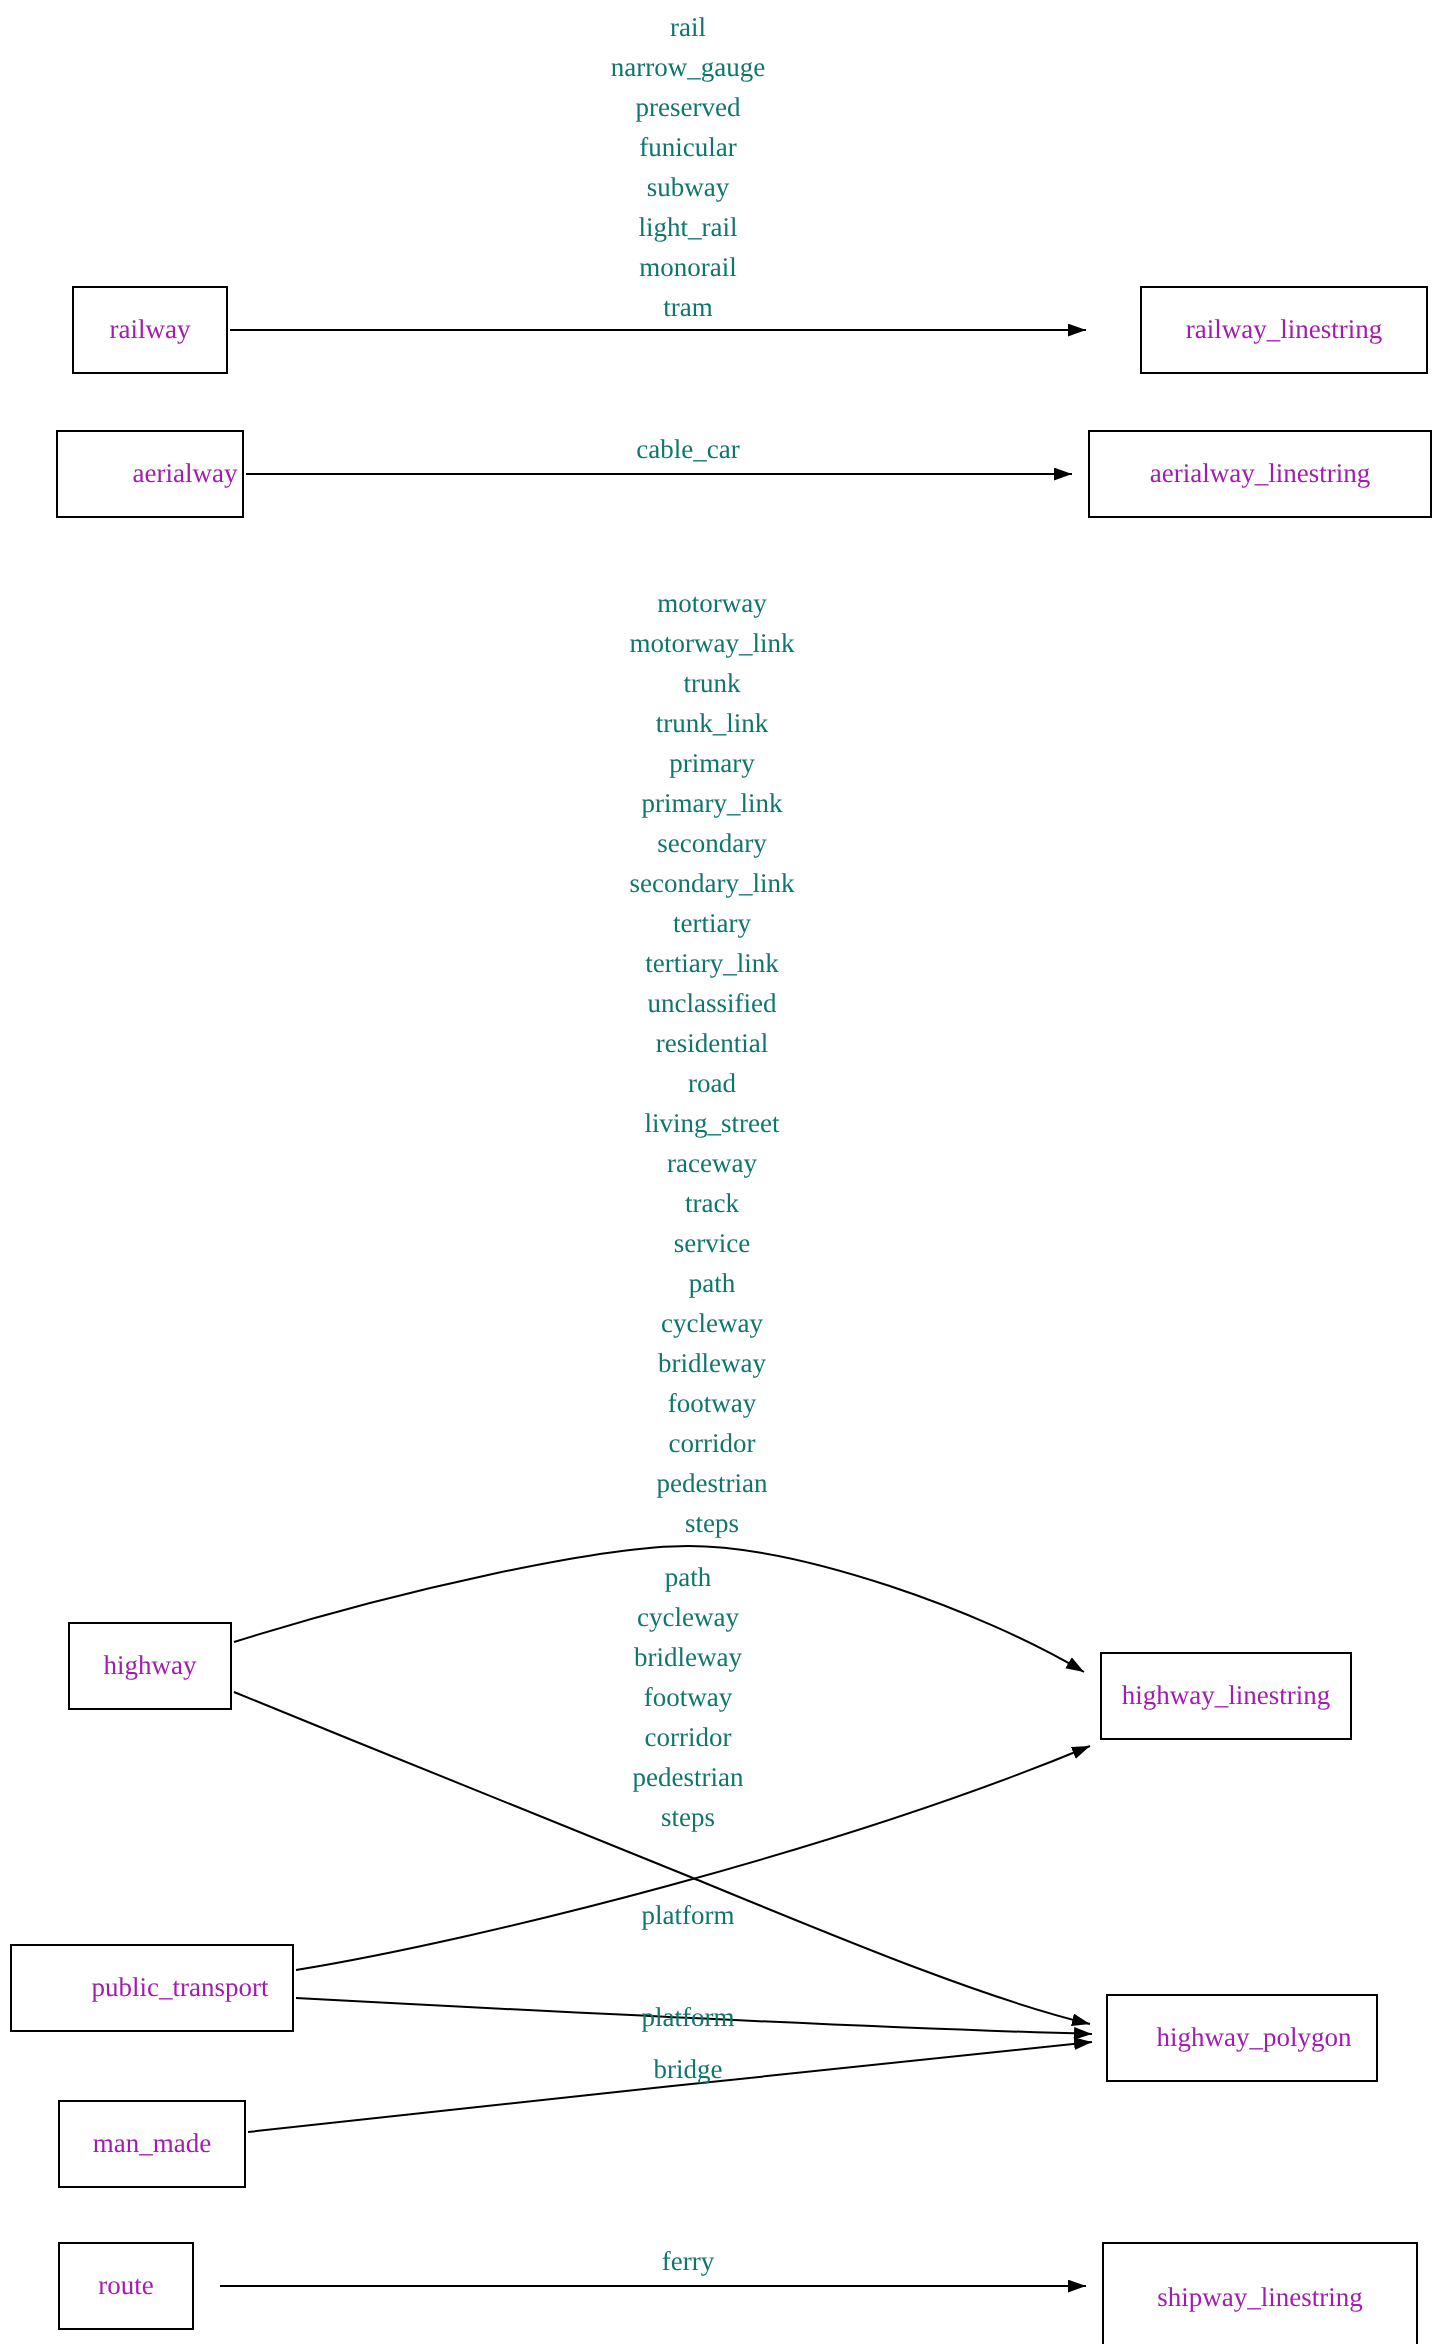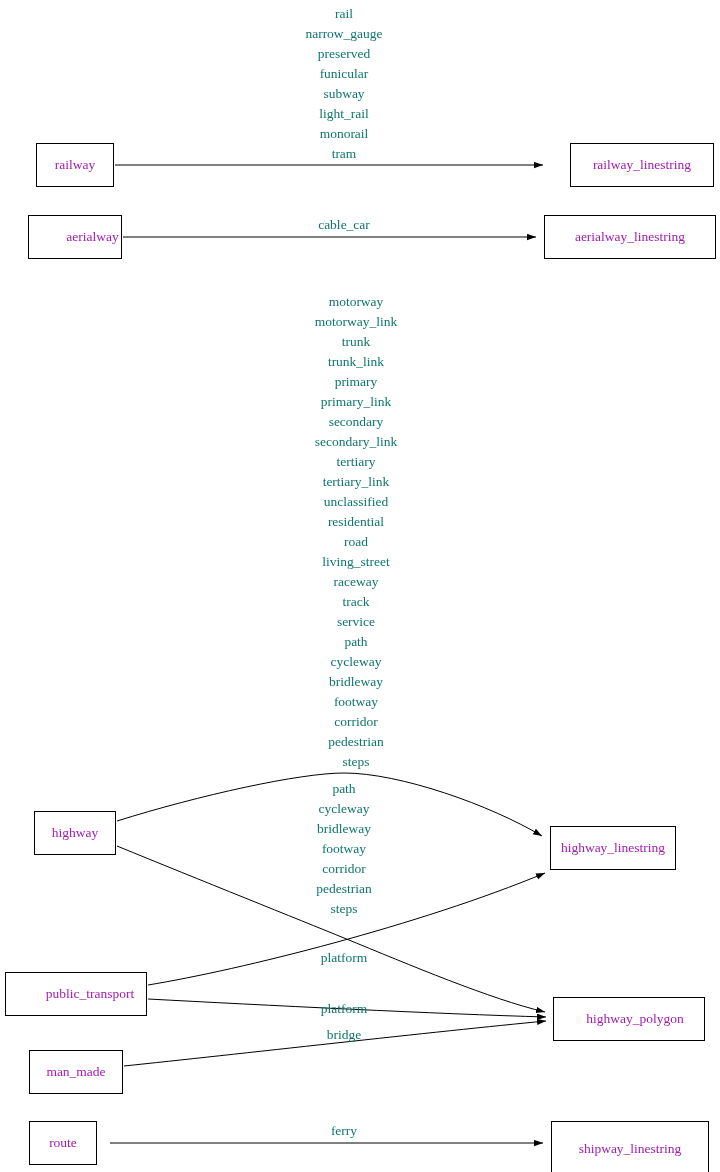--- a/index.html
+++ b/index.html
@@ -113,18 +113,18 @@
       <div class="edge-label" style="left: 264px; top: 1121px; width: 160px;">ferry</div>
     </div>
   <div id="nodes">
       <div class="node" style="left: 36px; top: 143px; width: 78px; height: 44px;">railway</div>
       <div class="node" style="left: 551px; top: 143px; width: 144px; height: 44px; margin-left: 19px;">railway_linestring</div>
       <div class="node" style="left: 28px; top: 215px; width: 94px; height: 44px; padding-left: 35px;">aerialway</div>
       <div class="node" style="left: 544px; top: 215px; width: 172px; height: 44px;">aerialway_linestring</div>
       <div class="node" style="left: 34px; top: 811px; width: 82px; height: 44px;">highway</div>
       <div class="node" style="left: 550px; top: 826px; width: 126px; height: 44px;">highway_linestring</div>
       <div class="node" style="left: 5px; top: 972px; width: 142px; height: 44px; padding-left: 28px;">public_transport</div>
-      <div class="node" style="left: 553px; top: 997px; width: 152px; height: 44px; padding-left: 12px;">highway_polygon</div>
+      <div class="node" style="left: 553px; top: 997px; width: 136px; height: 44px; padding-left: 12px;">highway_polygon</div>
       <div class="node" style="left: 29px; top: 1050px; width: 94px; height: 44px;">man_made</div>
       <div class="node" style="left: 29px; top: 1121px; width: 68px; height: 44px; text-align: right;">route</div>
       <div class="node" style="left: 551px; top: 1121px; width: 158px; height: 56px;">shipway_linestring</div>
     </div>
 </div>
 
 </body></html>

